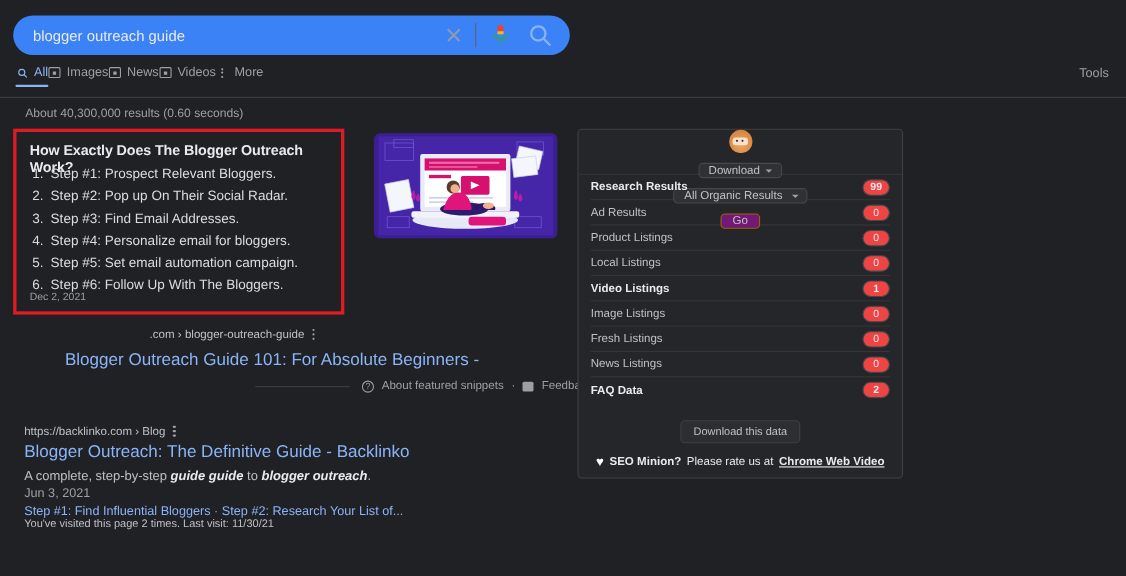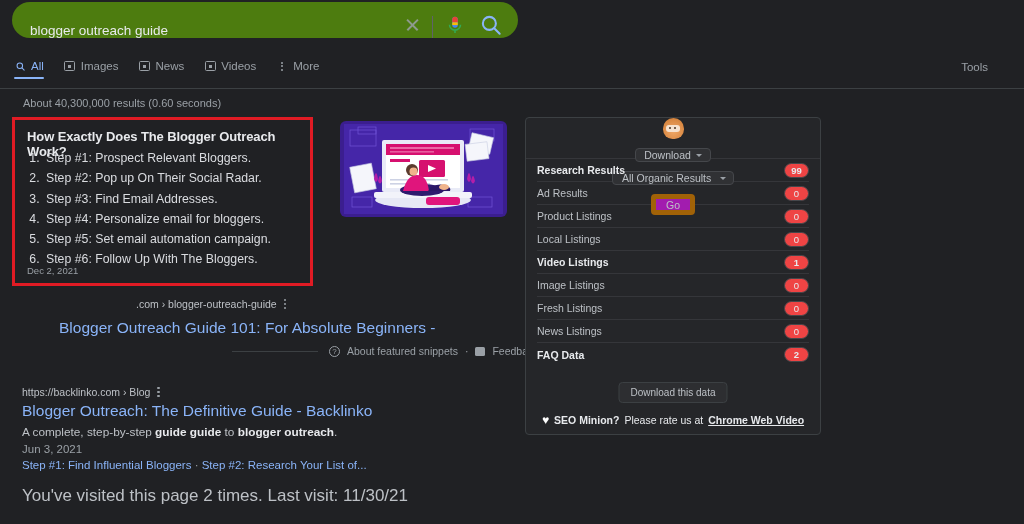--- a/index.html
+++ b/index.html
@@ -6,24 +6,24 @@
   html, body {
     width: 1024px; height: 524px;
     background: #202124;
     font-family: "Liberation Sans", sans-serif;
     overflow: hidden;
   }
   body { position: relative; }
 
   
   .searchbar {
-    position: absolute; left: 12px; top: 2px;
+    position: absolute; left: 12px; top: 14px;
     width: 506px; height: 36px;
-    background: #4d7c0f; border-radius: 22px;
-    display: flex; align-items: flex-end;
+    background: #3b82f6; border-radius: 22px;
+    display: flex; align-items: center;
   }
   .search-input {
     flex: 1; background: transparent; border: none; outline: none;
     color: #e8eaed; font-size: 13.5px; font-family: "Liberation Sans", sans-serif;
     padding-left: 18px;
   }
   .sb-btn { display: flex; align-items: center; justify-content: center; cursor: pointer; }
   .clear-x { width: 26px; height: 26px; position: relative; opacity: .85; }
   .clear-x::before, .clear-x::after {
     content: ""; position: absolute; left: 5px; top: 12px;
@@ -32,41 +32,41 @@
   .clear-x::before { transform: rotate(45deg); }
   .clear-x::after  { transform: rotate(-45deg); }
   .sb-divider { width: 1px; height: 22px; background: #5f6368; margin: 0 11px 0 6px; }
   .mic { width: 22px; height: 24px; margin-right: 12px; }
   .glass { width: 26px; height: 26px; margin-right: 14px; }
 
   
   .navrow {
     position: absolute; left: 14px; top: 60px; width: 996px; height: 24px;
   }
-  .tabs { display: flex; align-items: center; gap: 20px; float: left; }
+  .tabs { display: flex; align-items: center; float: left; }
   .tab {
     display: flex; align-items: center; gap: 5px;
     font-size: 11.5px; color: #9aa0a6; cursor: pointer;
     padding-bottom: 7px; position: relative;
   }
   .tab.active { color: #8ab4f8; }
   .tab.active::after {
     content: ""; position: absolute; left: 0; right: 0; bottom: 0;
     height: 2.5px; background: #8ab4f8; border-radius: 2px;
   }
   .tab .ti { width: 12px; height: 12px; display: inline-flex; align-items: center; justify-content: center; }
   .tab-box {
     width: 11px; height: 10px; border: 1.2px solid currentColor; border-radius: 1.5px;
     display: inline-flex; align-items: center; justify-content: center;
   }
   .tab-box i { width: 3px; height: 3px; background: currentColor; display: block; }
   .dots3 { display: flex; flex-direction: column; gap: 1.5px; align-items: center; }
   .dots3 b { width: 2px; height: 2px; background: currentColor; border-radius: 50%; display: block; }
   .tools-btn {
-    float: right; font-size: 11.5px; color: #9aa0a6; cursor: pointer; margin-top: 1px; margin-right: 22px;
+    float: right; font-size: 11.5px; color: #9aa0a6; cursor: pointer; margin-top: 1px; margin-right: 2px;
   }
 
   .hairline {
     position: absolute; left: 0; top: 88px; width: 1024px; height: 1px; background: #3c4043;
   }
 
   
   .results-count {
     position: absolute; left: 23px; top: 97px;
     font-size: 11px; color: #9aa0a6;
@@ -101,25 +101,25 @@
   .result { position: absolute; }
   .res-url {
     font-size: 10.5px; color: #bdc1c6; display: flex; align-items: center; gap: 7px;
   }
   .res-url .kebab { display: flex; flex-direction: column; gap: 1.6px; }
   .res-url .kebab b { width: 2.2px; height: 2.2px; background: #9aa0a6; border-radius: 50%; display: block; }
   .res-title {
     font-size: 15.5px; color: #8ab4f8; margin-top: 4px; cursor: pointer;
   }
   .res-desc { font-size: 11.8px; color: #bdc1c6; margin-top: 5px; }
-  .res-desc b { color: #e8eaed; }
+  .res-desc b { color: #e8eaed; font-style: italic; }
   .res-date { font-size: 11.5px; color: #9aa0a6; margin-top: 4px; }
   .res-links { font-size: 11.5px; color: #8ab4f8; margin-top: 4px; }
   .res-links span { cursor: pointer; }
-  .res-visited { font-size: 17px; color: #bdc1c6; margin-top: 15px; }
+  .res-visited { font-size: 10px; color: #bdc1c6; margin-top: 0; }
 
   .snippet-foot {
     position: absolute; left: 232px; top: 345px;
     display: flex; align-items: center; gap: 7px;
     font-size: 10.5px; color: #9aa0a6;
   }
   .snippet-foot .rule { width: 86px; height: 1px; background: #3c4043; margin-right: 4px; }
   .q-circle {
     width: 11px; height: 11px; border-radius: 50%; border: 1.2px solid #9aa0a6;
     font-size: 8px; display: flex; align-items: center; justify-content: center; color: #9aa0a6;
@@ -156,21 +156,21 @@
     display: flex; align-items: center; gap: 5px; padding: 0 8px; cursor: pointer;
   }
   .caret { width: 0; height: 0; border-left: 3.2px solid transparent; border-right: 3.2px solid transparent; border-top: 3.6px solid #9aa0a6; }
   .sel-btn {
     background: #303134; border: 1px solid #45474b; border-radius: 4px;
     color: #bdc1c6; font-size: 10.5px; height: 21px; width: 122px;
     display: flex; align-items: center; justify-content: space-between;
     padding: 0 7px 0 9px; cursor: pointer;
   }
   .go-btn {
-    background: #a21caf; border: 5px solid #a16207; border-radius: 4px;
+    background: #701a75; border: 1px solid #a16207; border-radius: 4px;
     color: #bdc1c6; font-size: 10.5px; height: 21px; padding: 0 10px;
     display: flex; align-items: center; cursor: pointer;
   }
   .seo-rows { padding: 0 11px; }
   .seo-row {
     height: 23px; display: flex; align-items: center; justify-content: space-between;
     border-bottom: 1px solid #35363a; font-size: 10.5px; color: #bdc1c6;
   }
   .seo-row.bold { color: #e8eaed; font-weight: bold; }
   .badge {

